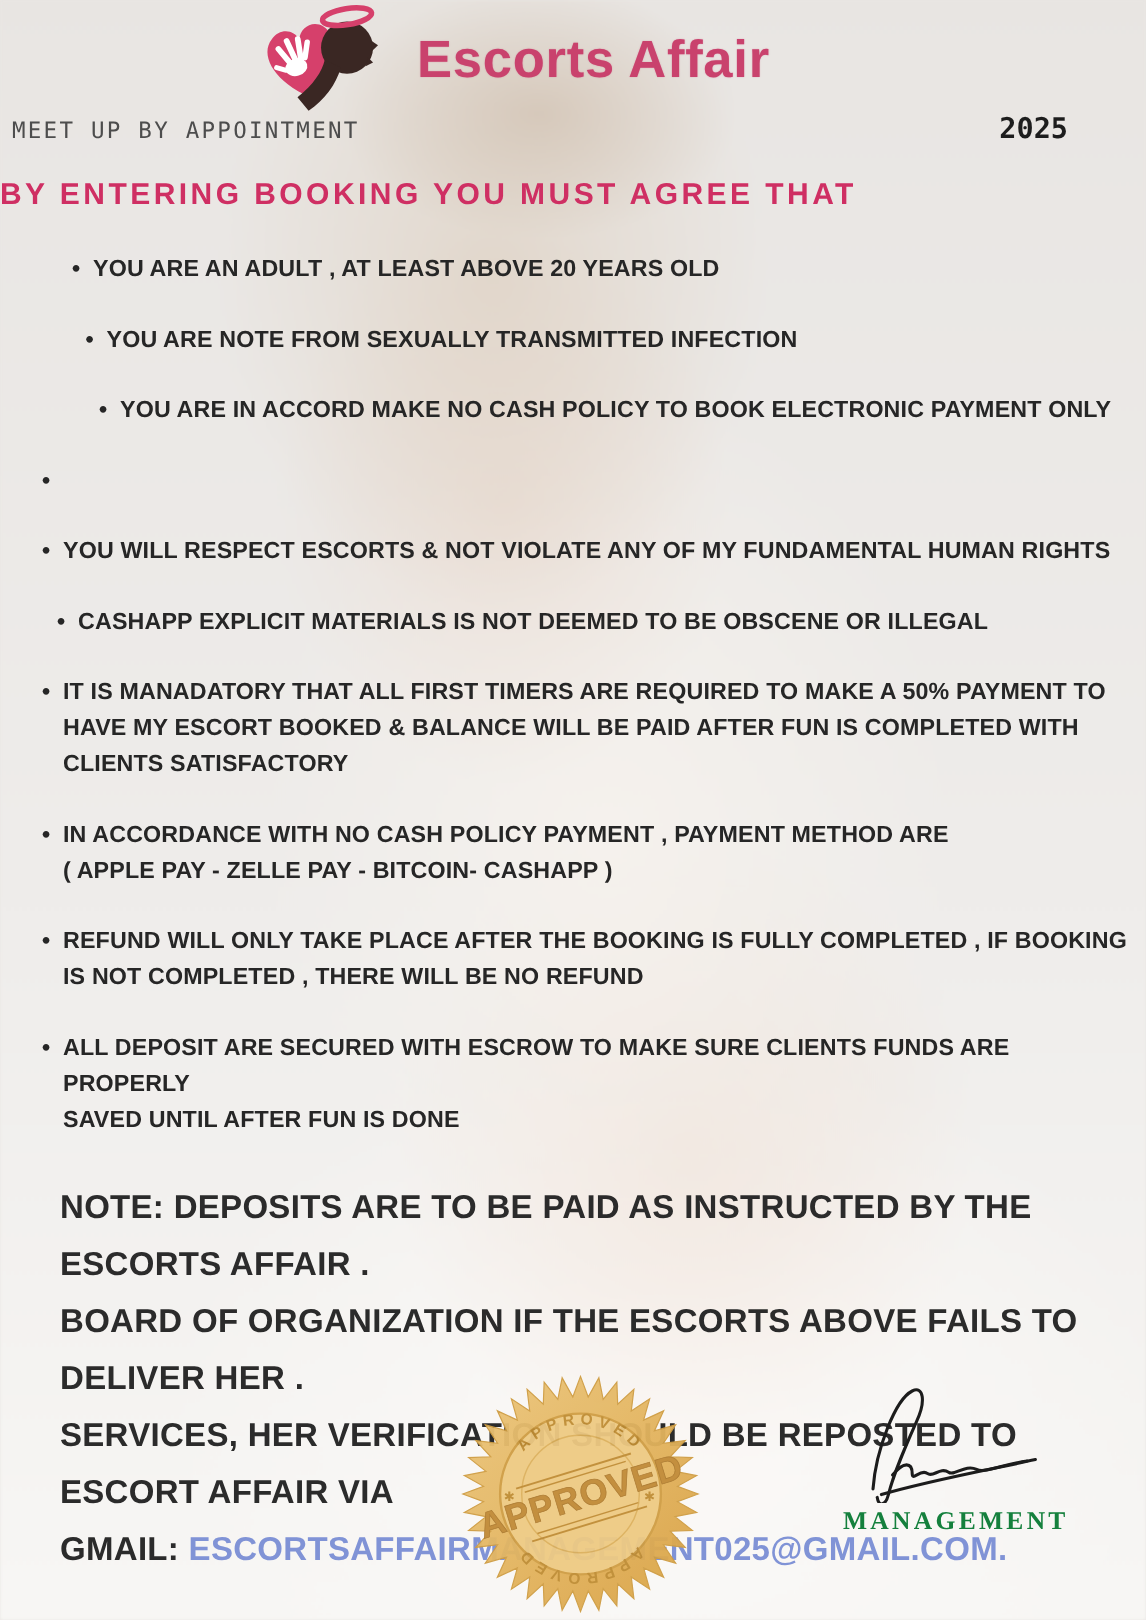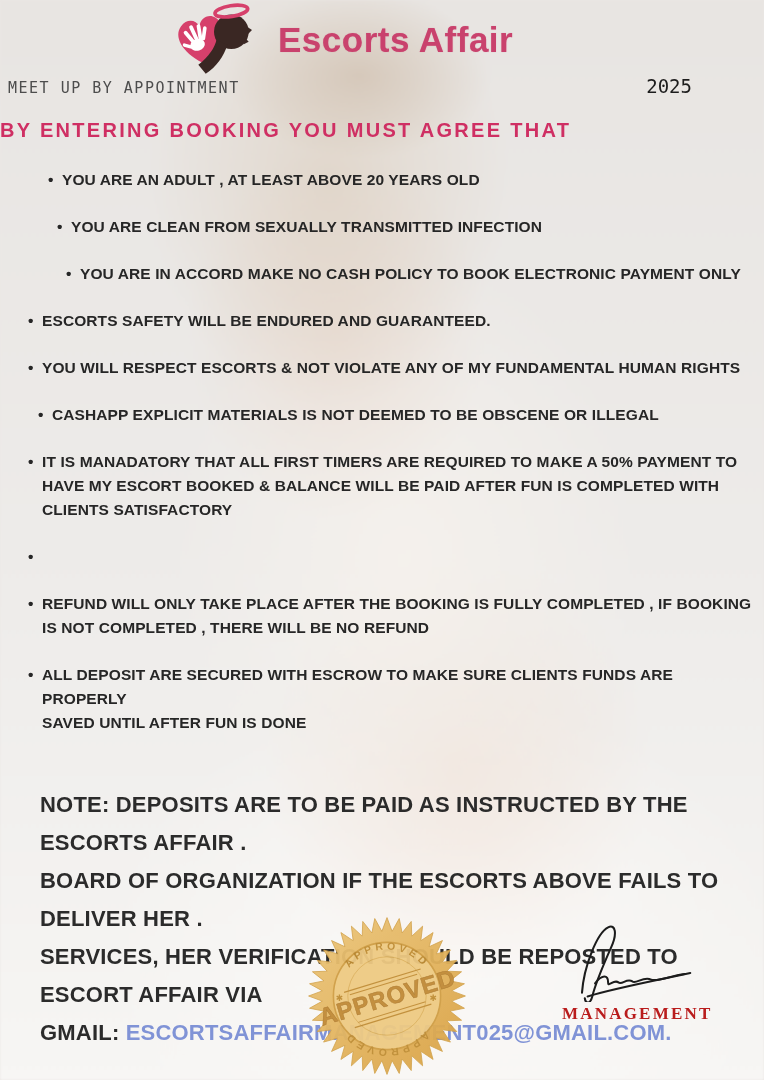--- a/index.html
+++ b/index.html
@@ -18,43 +18,43 @@
       radial-gradient(210px 260px at 44% 31%, rgba(231,212,199,.50), transparent 72%),
       radial-gradient(320px 430px at 53% 52%, rgba(246,242,237,.85), transparent 72%),
       radial-gradient(270px 300px at 60% 71%, rgba(236,214,199,.45), transparent 72%),
       radial-gradient(430px 330px at 58% 88%, rgba(251,249,247,.95), transparent 78%),
       linear-gradient(#e8e5e2 0%, #eeecea 55%, #f7f6f4 100%);
     filter:blur(1px);
   }
   .brand{position:absolute;top:2px;left:158px;display:flex;align-items:center;gap:8px;}
   .brand-title{font-size:35px;font-weight:800;letter-spacing:.5px;color:#c9426d;
     text-shadow:0 0 1px rgba(201,66,109,.4);}
-  .subheader{position:absolute;top:75px;left:8px;right:72px;display:flex;
+  .subheader{position:absolute;top:75px;left:8px;right:52px;display:flex;
     justify-content:space-between;align-items:baseline;}
   .tagline{font-family:"DejaVu Sans Mono",monospace;font-size:15px;letter-spacing:1.5px;color:#4d4d4d;}
-  .year{font-family:"DejaVu Sans Mono",monospace;font-size:19px;color:#1d1d1d;}
+  .year{font-family:"DejaVu Sans Mono",monospace;font-size:19px;color:#1d1d1d;font-weight:bold;}
   .agree-heading{position:absolute;top:119px;left:0;width:100%;margin:0;text-align:left;
     font-size:20px;font-weight:800;letter-spacing:2.3px;color:#cf2f63;}
   .terms{position:absolute;top:168px;left:28px;right:8px;margin:0;padding:0;list-style:none;}
   .terms li{display:flex;margin:0 0 23px 0;font-size:15.5px;font-weight:700;
     line-height:24px;color:#262626;letter-spacing:.1px;}
   .terms .dot{flex:none;width:14px;color:#262626;}
   .terms .txt{white-space:pre-line;}
   .i1{margin-left:20px !important;}
   .i2{margin-left:29px !important;}
   .i3{margin-left:38px !important;}
   .i05{margin-left:10px !important;}
   .note{position:absolute;top:786px;left:40px;right:26px;margin:0;
     font-size:22px;line-height:38px;color:#2b2b2b;letter-spacing:.2px;white-space:pre-line;font-weight:bold;}
   .email{color:#8093d6;text-decoration:none;cursor:pointer;}
   .seal-wrap{position:absolute;left:307px;top:916px;width:160px;height:160px;opacity:.95;}
   .sig-block{position:absolute;left:556px;top:918px;width:170px;}
   .sig-svg{display:block;}
   .mgmt{font-family:"Liberation Serif",serif;font-weight:700;font-size:17px;
-    letter-spacing:2.2px;color:#b91c1c;margin:2px 0 0 6px;}
+    letter-spacing:2.2px;color:#15803d;margin:2px 0 0 6px;}
 </style>
 </head>
 <body>
 
 <div class="page">
   <div class="bg"></div>
 
   <div class="brand">
     <svg width="112" height="76" viewBox="0 0 110 92">
 
@@ -90,46 +90,47 @@
 
   <h1 class="agree-heading">BY ENTERING BOOKING YOU MUST AGREE THAT</h1>
 
   <ul class="terms">
     <li class="i1">
         <span class="dot">•</span>
         <span class="txt">YOU ARE AN ADULT , AT LEAST ABOVE 20 YEARS OLD</span>
       </li>
     <li class="i2">
         <span class="dot">•</span>
-        <span class="txt">YOU ARE CLEAN FROM SEXUALLY  TRANSMITTED INFECTION</span>
+        <span class="txt">YOU ARE NOTE FROM SEXUALLY  TRANSMITTED INFECTION</span>
       </li>
     <li class="i3">
         <span class="dot">•</span>
         <span class="txt">YOU ARE IN ACCORD MAKE NO CASH POLICY TO BOOK ELECTRONIC PAYMENT ONLY</span>
       </li>
     <li>
         <span class="dot">•</span>
-        <span class="txt">ESCORTS SAFETY WILL BE ENDURED AND GUARANTEED.</span>
       </li>
     <li>
         <span class="dot">•</span>
         <span class="txt">YOU WILL RESPECT ESCORTS &amp; NOT VIOLATE ANY OF MY FUNDAMENTAL HUMAN RIGHTS</span>
       </li>
     <li class="i05">
         <span class="dot">•</span>
         <span class="txt">CASHAPP EXPLICIT MATERIALS IS NOT DEEMED TO BE OBSCENE OR ILLEGAL</span>
       </li>
     <li>
         <span class="dot">•</span>
         <span class="txt">IT IS MANADATORY THAT ALL FIRST TIMERS ARE REQUIRED TO MAKE A 50%  PAYMENT TO
 HAVE MY ESCORT BOOKED &amp; BALANCE WILL BE PAID AFTER FUN IS COMPLETED WITH
 CLIENTS SATISFACTORY</span>
       </li>
     <li>
         <span class="dot">•</span>
+        <span class="txt">IN ACCORDANCE WITH NO CASH POLICY PAYMENT , PAYMENT METHOD ARE
+( APPLE PAY - ZELLE PAY - BITCOIN- CASHAPP )</span>
       </li>
     <li>
         <span class="dot">•</span>
         <span class="txt">REFUND WILL ONLY TAKE PLACE AFTER THE BOOKING IS FULLY COMPLETED , IF BOOKING
 IS NOT COMPLETED , THERE WILL BE NO REFUND</span>
       </li>
     <li>
         <span class="dot">•</span>
         <span class="txt">ALL DEPOSIT ARE SECURED WITH ESCROW TO MAKE SURE CLIENTS FUNDS ARE PROPERLY
 SAVED UNTIL AFTER FUN IS DONE</span>

